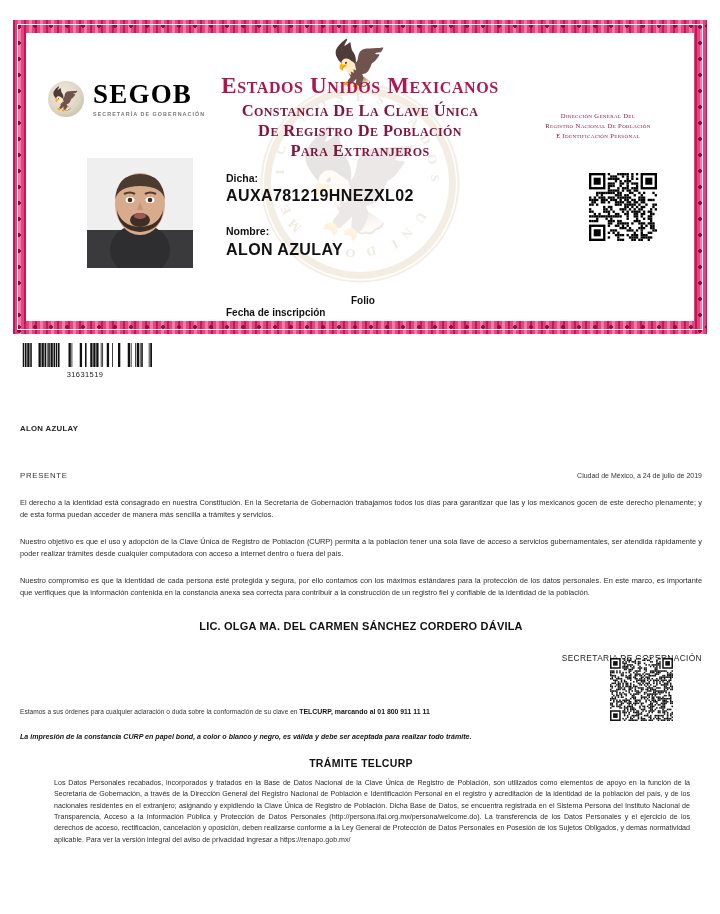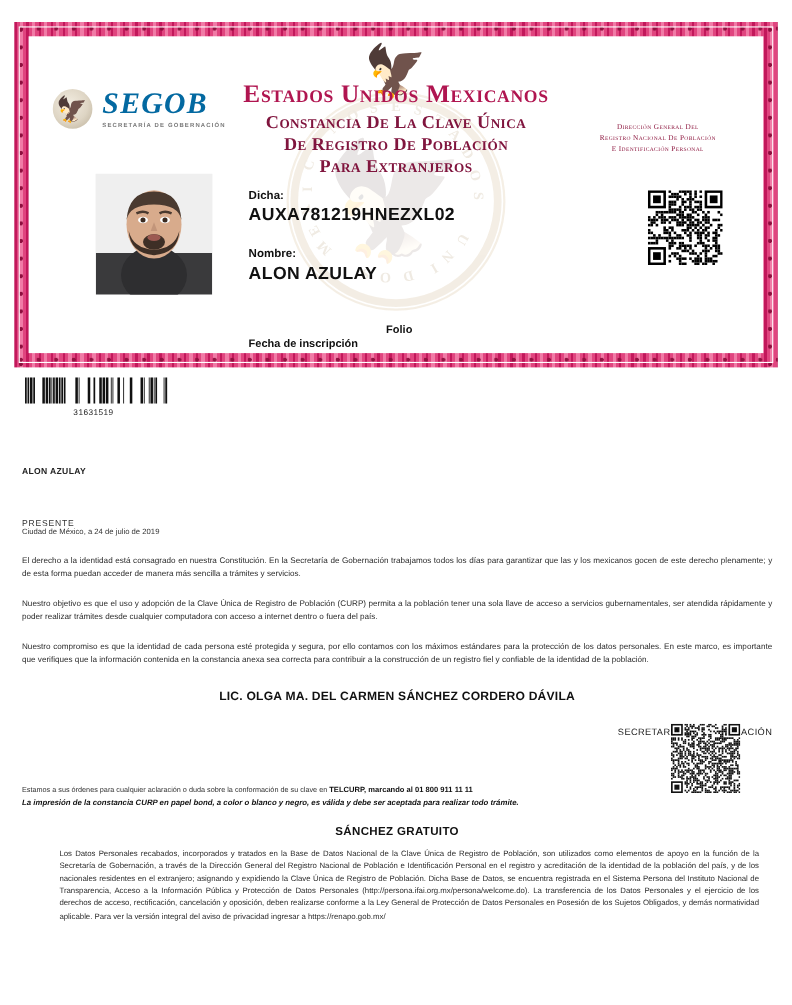--- a/index.html
+++ b/index.html
@@ -137,23 +137,22 @@
     display: flex; align-items: center; justify-content: center;
     font-size: 23px;
     color: #6f6656;
     line-height: 1;
   }
   .segob-txt .segob-name {
     font-family: "Liberation Serif", serif;
     font-weight: bold;
     font-size: 27px;
     letter-spacing: 1.2px;
-    color: #0369a1;
+    color: #000000;
     line-height: 1;
-    font-style: italic;
   }
   .segob-txt .segob-sub {
     font-size: 5.4px;
     letter-spacing: 1.05px;
     color: #7a7a7a;
     margin-top: 3px;
     font-weight: bold;
   }
 
   
@@ -280,21 +279,20 @@
     font-size: 7.8px;
     font-weight: bold;
     letter-spacing: .3px;
     color: #222;
   }
   .presente-row {
     margin-top: 38px;
     display: flex;
     justify-content: space-between;
     align-items: baseline;
-    flex-direction: column;
   }
   .presente {
     font-size: 7.8px;
     letter-spacing: .7px;
     color: #333;
   }
   .city-date {
     font-size: 7px;
     color: #333;
   }
@@ -333,21 +331,21 @@
     width: 63px;
     height: 63px;
   }
   .helpline {
     margin-top: 45px;
     font-size: 6.6px;
     color: #333;
   }
   .helpline b { font-size: 6.9px; color: #111; }
   .validnote {
-    margin-top: 4px;
+    margin-top: 18px;
     font-size: 7.1px;
     font-weight: bold;
     font-style: italic;
     color: #111;
   }
   .tramite {
     margin-top: 16px;
     text-align: center;
     font-size: 10.5px;
     font-weight: bold;
@@ -859,21 +857,21 @@
   <div class="para">Nuestro compromiso es que la identidad de cada persona esté protegida y segura, por ello contamos con los máximos estándares para la protección de los datos personales. En este marco, es importante que verifiques que la información contenida en la constancia anexa sea correcta para contribuir a la construcción de un registro fiel y confiable de la identidad de la población.</div>
 
 
   <div class="signer">LIC. OLGA MA. DEL CARMEN SÁNCHEZ CORDERO DÁVILA</div>
   <div class="signer-role">SECRETARIA DE GOBERNACIÓN</div>
 
   <div class="helpline"><span>Estamos a sus órdenes para cualquier aclaración o duda sobre la conformación de su clave en </span><b>TELCURP, marcando al 01 800 911 11 11</b></div>
 
   <div class="validnote">La impresión de la constancia CURP en papel bond, a color o blanco y negro, es válida y debe ser aceptada para realizar todo trámite.</div>
 
-  <div class="tramite">SÁNCHEZ GRATUITO</div>
+  <div class="tramite">TRÁMITE TELCURP</div>
 
   <div class="privacy">Los Datos Personales recabados, incorporados y tratados en la Base de Datos Nacional de la Clave Única de Registro de Población, son utilizados como elementos de apoyo en la función de la Secretaría de Gobernación, a través de la Dirección General del Registro Nacional de Población e Identificación Personal en el registro y acreditación de la identidad de la población del país, y de los nacionales residentes en el extranjero; asignando y expidiendo la Clave Única de Registro de Población. Dicha Base de Datos, se encuentra registrada en el Sistema Persona del Instituto Nacional de Transparencia, Acceso a la Información Pública y Protección de Datos Personales (http://persona.ifai.org.mx/persona/welcome.do). La transferencia de los Datos Personales y el ejercicio de los derechos de acceso, rectificación, cancelación y oposición, deben realizarse conforme a la Ley General de Protección de Datos Personales en Posesión de los Sujetos Obligados, y demás normatividad aplicable. Para ver la versión integral del aviso de privacidad ingresar a https://renapo.gob.mx/</div>
 </div>
 
 <div class="qr-sign" id="qr-sign" style="opacity: 0.92;"><svg width="63" height="63" viewBox="0 0 63 63">
       <rect width="100%" height="100%" fill="#fff"></rect>
       <rect x="12.292682926829269" y="0" width="1.5365853658536586" height="1.5365853658536586" fill="#000"></rect>
       <rect x="13.829268292682928" y="0" width="1.5365853658536586" height="1.5365853658536586" fill="#000"></rect>
       <rect x="16.902439024390244" y="0" width="1.5365853658536586" height="1.5365853658536586" fill="#000"></rect>
       <rect x="19.975609756097562" y="0" width="1.5365853658536586" height="1.5365853658536586" fill="#000"></rect>

